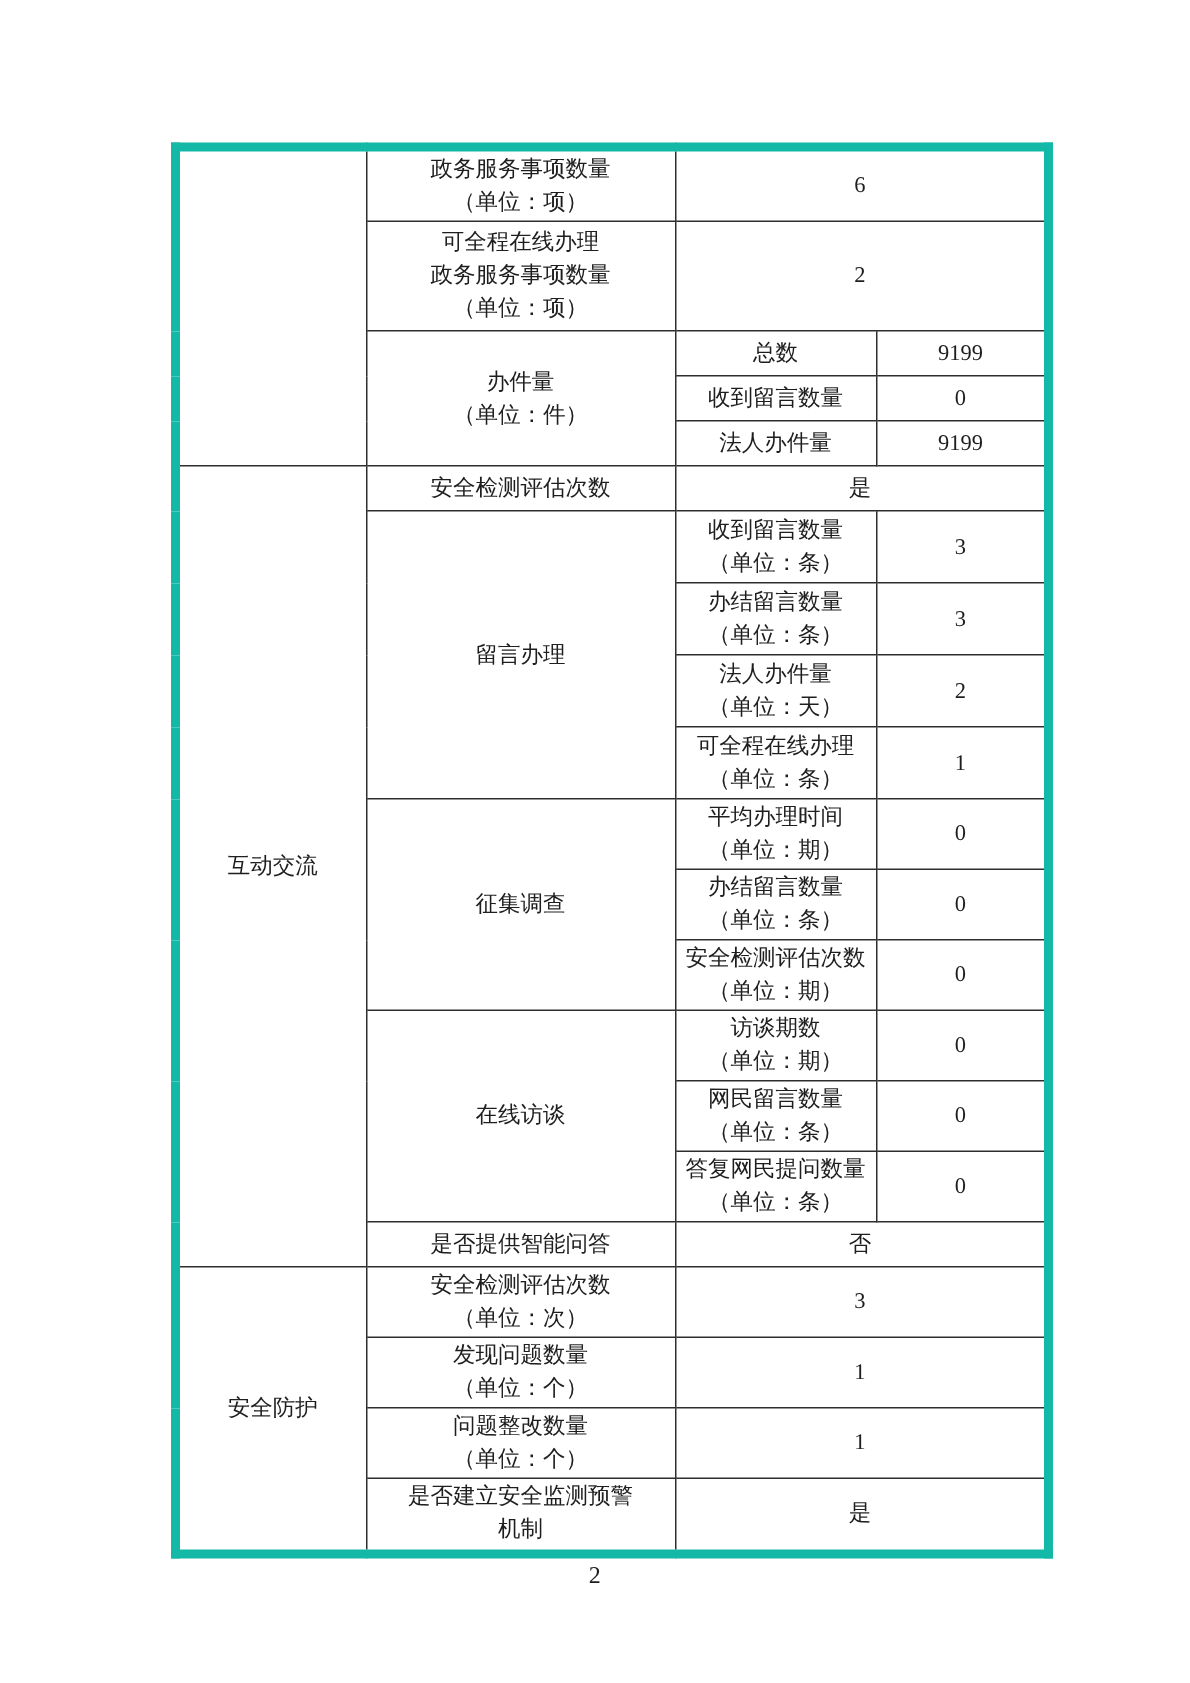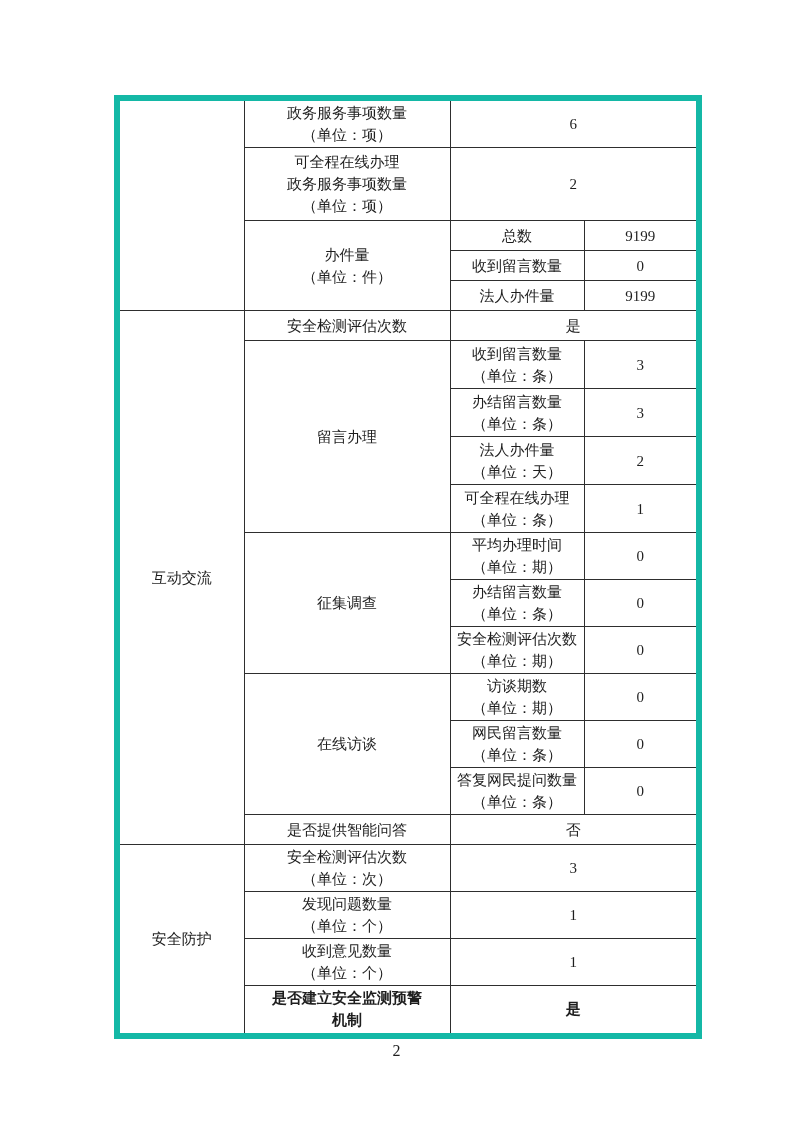--- a/index.html
+++ b/index.html
@@ -28,21 +28,21 @@
   }
   col.c1 { width: 127px; }
   col.c2 { width: 206px; }
   col.c3 { width: 134px; }
   col.c4 { width: 115px; }
   tr.h45 { height: 45px; }
   tr.h73 { height: 73px; font-family: Liberation Serif, serif; }
   tr.h30 { height: 30px; }
   tr.h48 { height: 48px; }
   tr.h46 { height: 46px; }
-  tr.h50 { height: 50px; font-weight: bold; }
+  tr.h50 { height: 50px; }
   .wrap-narrow { max-width: 10.6em; margin: 0 auto; }
   .page-number {
     position: absolute;
     top: 1042px; left: 0;
     width: 100%;
     text-align: center;
     font-size: 16px;
   }
 </style>
 </head>
@@ -183,21 +183,21 @@
     </tr>
     <tr class="h46">
       <td>
         <div>发现问题数量</div>
         <div>（单位：个）</div>
       </td>
       <td colspan="2">1</td>
     </tr>
     <tr class="h46">
       <td>
-        <div>收到意见数量</div>
+        <div>问题整改数量</div>
         <div>（单位：个）</div>
       </td>
       <td colspan="2">1</td>
     </tr>
     <tr class="h50">
       <td>
         <div class="wrap-narrow">是否建立安全监测预警机制</div>
       </td>
       <td colspan="2">是</td>
     </tr>

